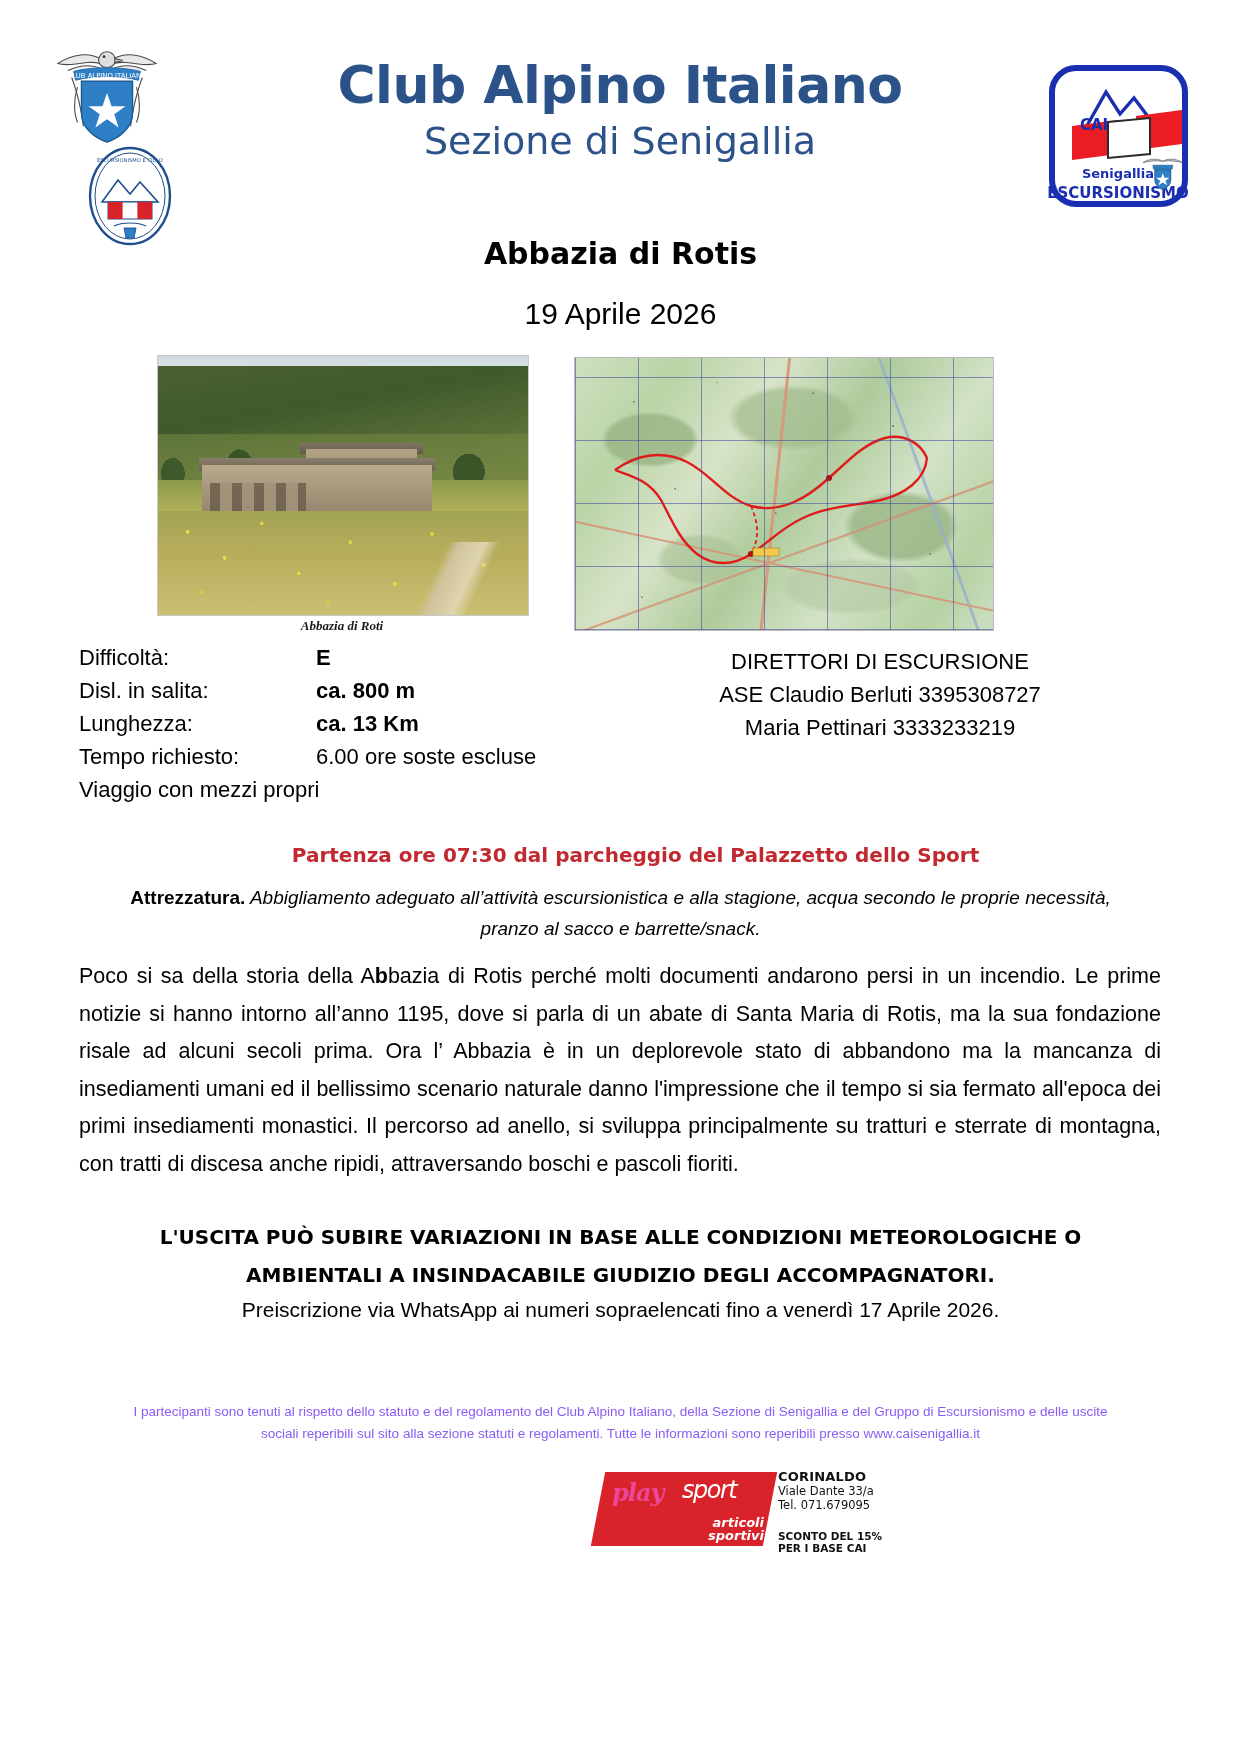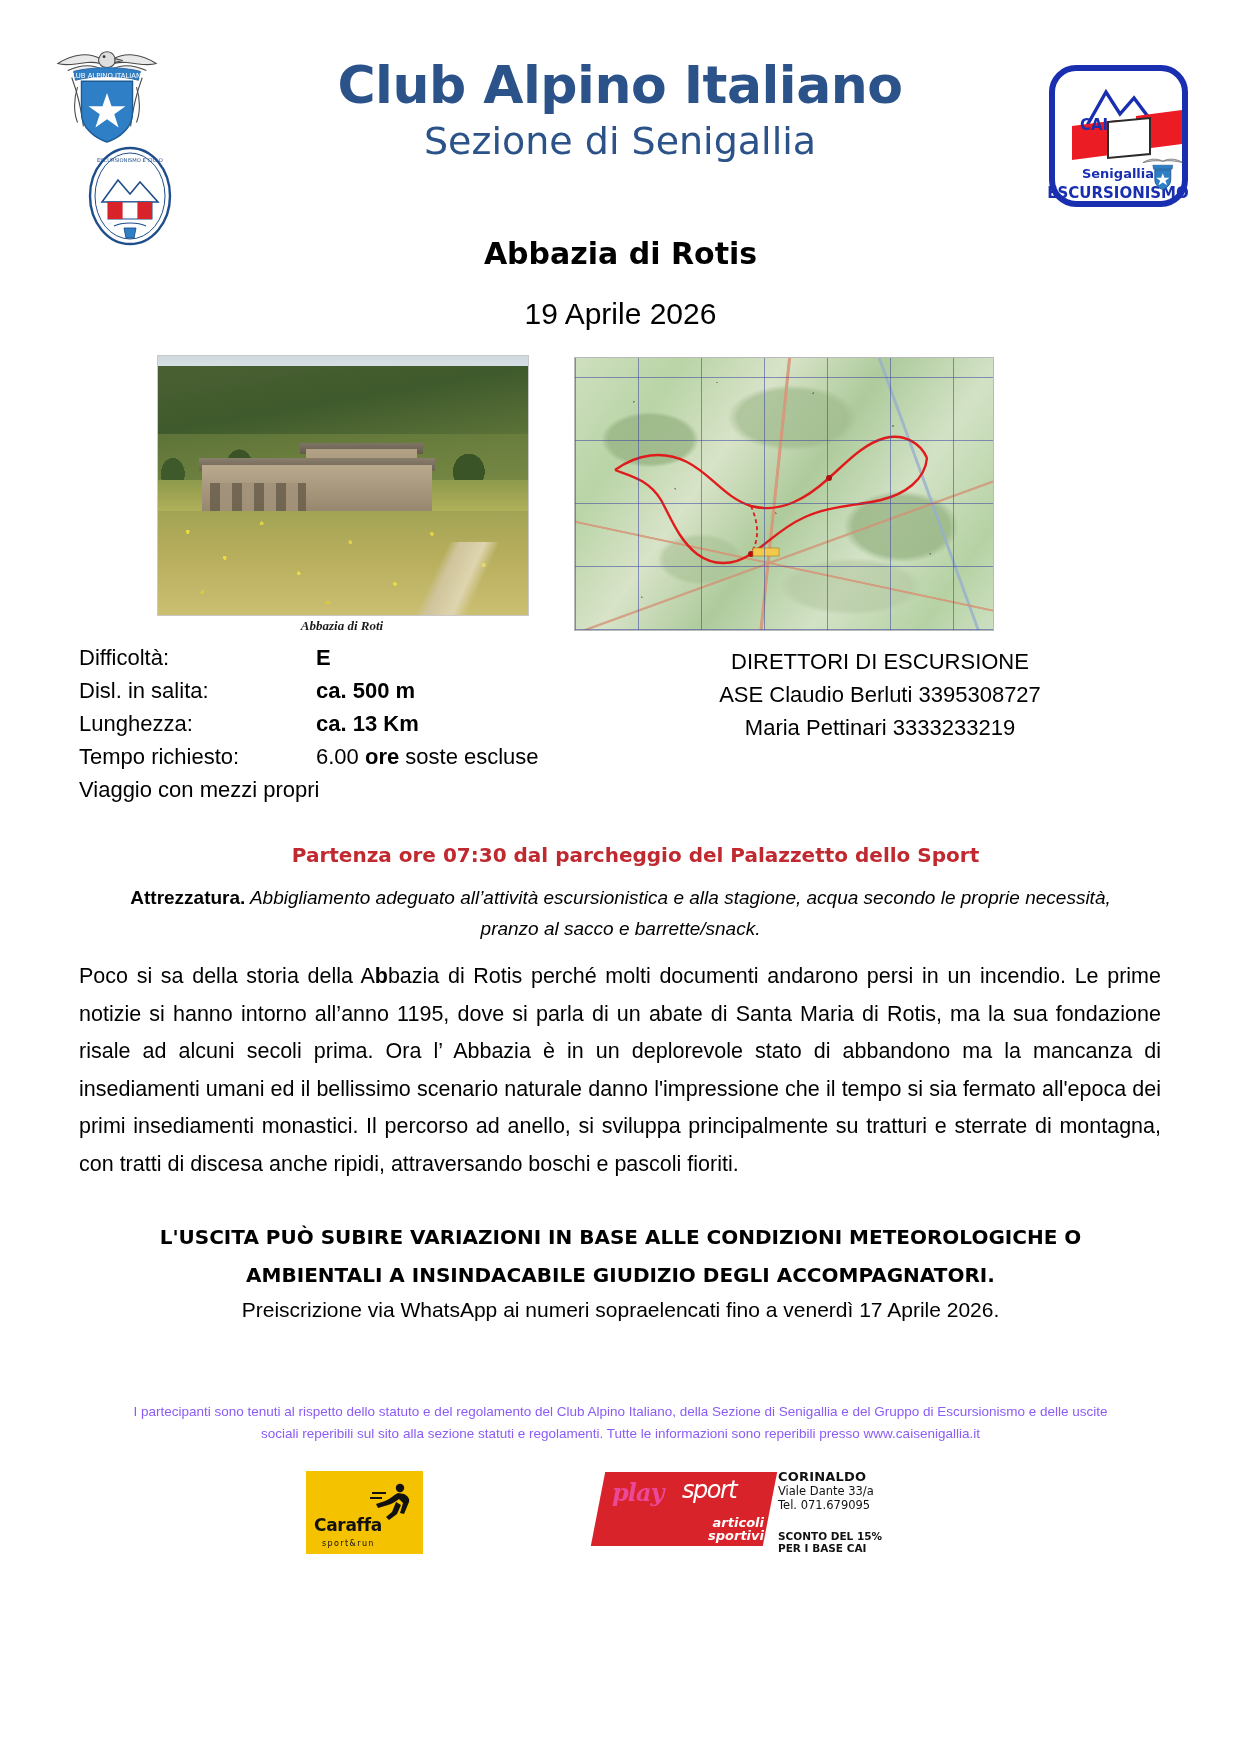--- a/index.html
+++ b/index.html
@@ -204,21 +204,21 @@
   }
   .det-row {
     display: flex;
     align-items: baseline;
     height: 33px;
     font-size: 22px;
   }
   .det-label { width: 237px; font-weight: normal; }
   .det-value { font-weight: bold; }
   .det-value.normal { font-weight: normal; }
-  .det-value b { font-weight: bold; }
+  .det-value b { font-weight: normal; }
   .det-single { font-size: 22px; height: 33px; }
 
   .directors {
     position: absolute;
     left: 600px; top: 645px;
     width: 560px;
     text-align: center;
     font-size: 22px;
     line-height: 33px;
   }
@@ -487,21 +487,21 @@
     <div class="mp-labels"></div>
   </div>
 
   <div class="details">
     <div class="det-row">
       <span class="det-label">Difficoltà:</span>
       <span class="det-value">E</span>
     </div>
     <div class="det-row">
       <span class="det-label">Disl. in salita:</span>
-      <span class="det-value">ca. 500 m</span>
+      <span class="det-value">ca. 800 m</span>
     </div>
     <div class="det-row">
       <span class="det-label">Lunghezza:</span>
       <span class="det-value">ca. 13 Km</span>
     </div>
     <div class="det-row">
       <span class="det-label">Tempo richiesto:</span>
       <span class="det-value normal"><span>6.00 </span><b>ore</b><span> soste escluse</span></span>
     </div>
     <div class="det-single">Viaggio con mezzi propri</div>
@@ -524,31 +524,20 @@
     <div>AMBIENTALI A INSINDACABILE GIUDIZIO DEGLI ACCOMPAGNATORI.</div>
   </div>
 
   <div class="preiscrizione">Preiscrizione via WhatsApp ai numeri sopraelencati fino a venerdì 17 Aprile 2026.</div>
 
   <div class="footer-text">
     <div>I partecipanti sono tenuti al rispetto dello statuto e del regolamento del Club Alpino Italiano, della Sezione di Senigallia e del Gruppo di Escursionismo e delle uscite</div>
     <div>sociali reperibili sul sito alla sezione statuti e regolamenti. Tutte le informazioni sono reperibili presso www.caisenigallia.it</div>
   </div>
 
-  <div class="caraffa">
-    <svg class="caraffa-runner" viewBox="0 0 44 40">
-      <circle cx="30" cy="7" r="4.2" fill="#111"></circle>
-      <path d="M28 12 C24 14, 20 18, 15 20 L6 23 L8 27 L18 24 C22 23, 26 20, 29 18 L33 22 L30 32 L34 33 L39 21 C40 18, 38 15, 34 13 Z" fill="#111"></path>
-      <path d="M26 21 L22 31 L16 36 L19 39 L27 33 L31 24 Z" fill="#111"></path>
-      <path d="M2 12 L16 12" stroke="#111" stroke-width="2"></path>
-      <path d="M0 17 L12 17" stroke="#111" stroke-width="2"></path>
-    </svg>
-    <div class="caraffa-word">Caraffa</div>
-    <div class="caraffa-sub">sport&amp;run</div>
-  </div>
 
   <div class="playsport">
     <div class="ps-red"></div>
     <div class="ps-play">play</div>
     <div class="ps-sport">sport</div>
     <div class="ps-art">
       <div>articoli</div>
       <div>sportivi</div>
     </div>
     <div class="ps-info">

